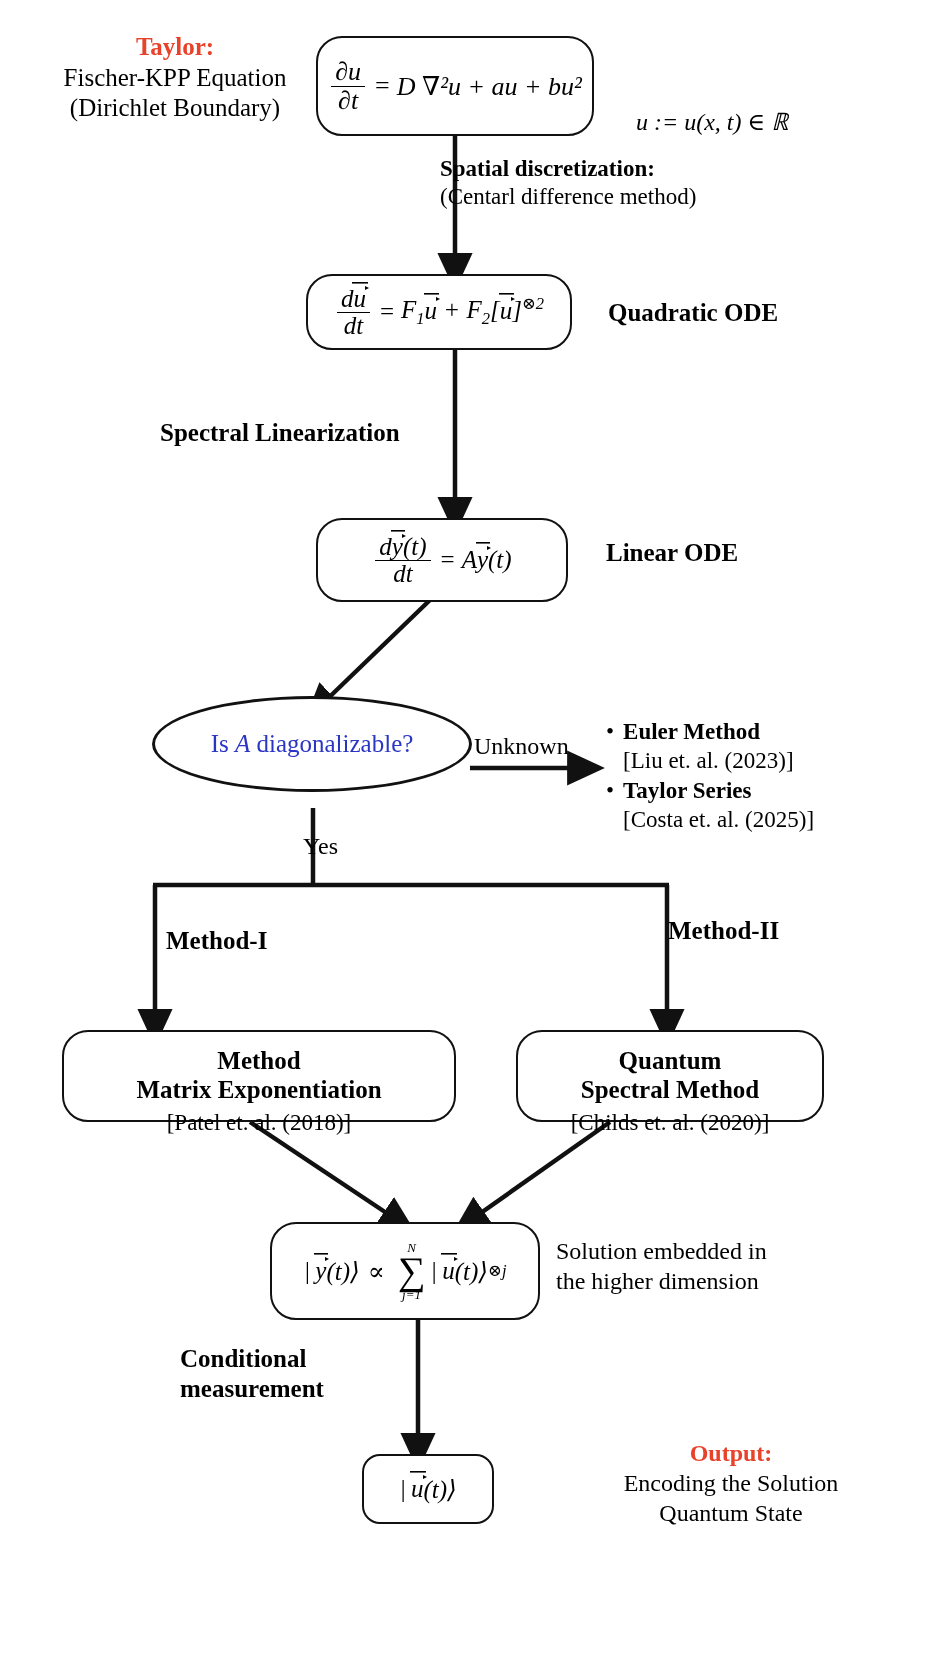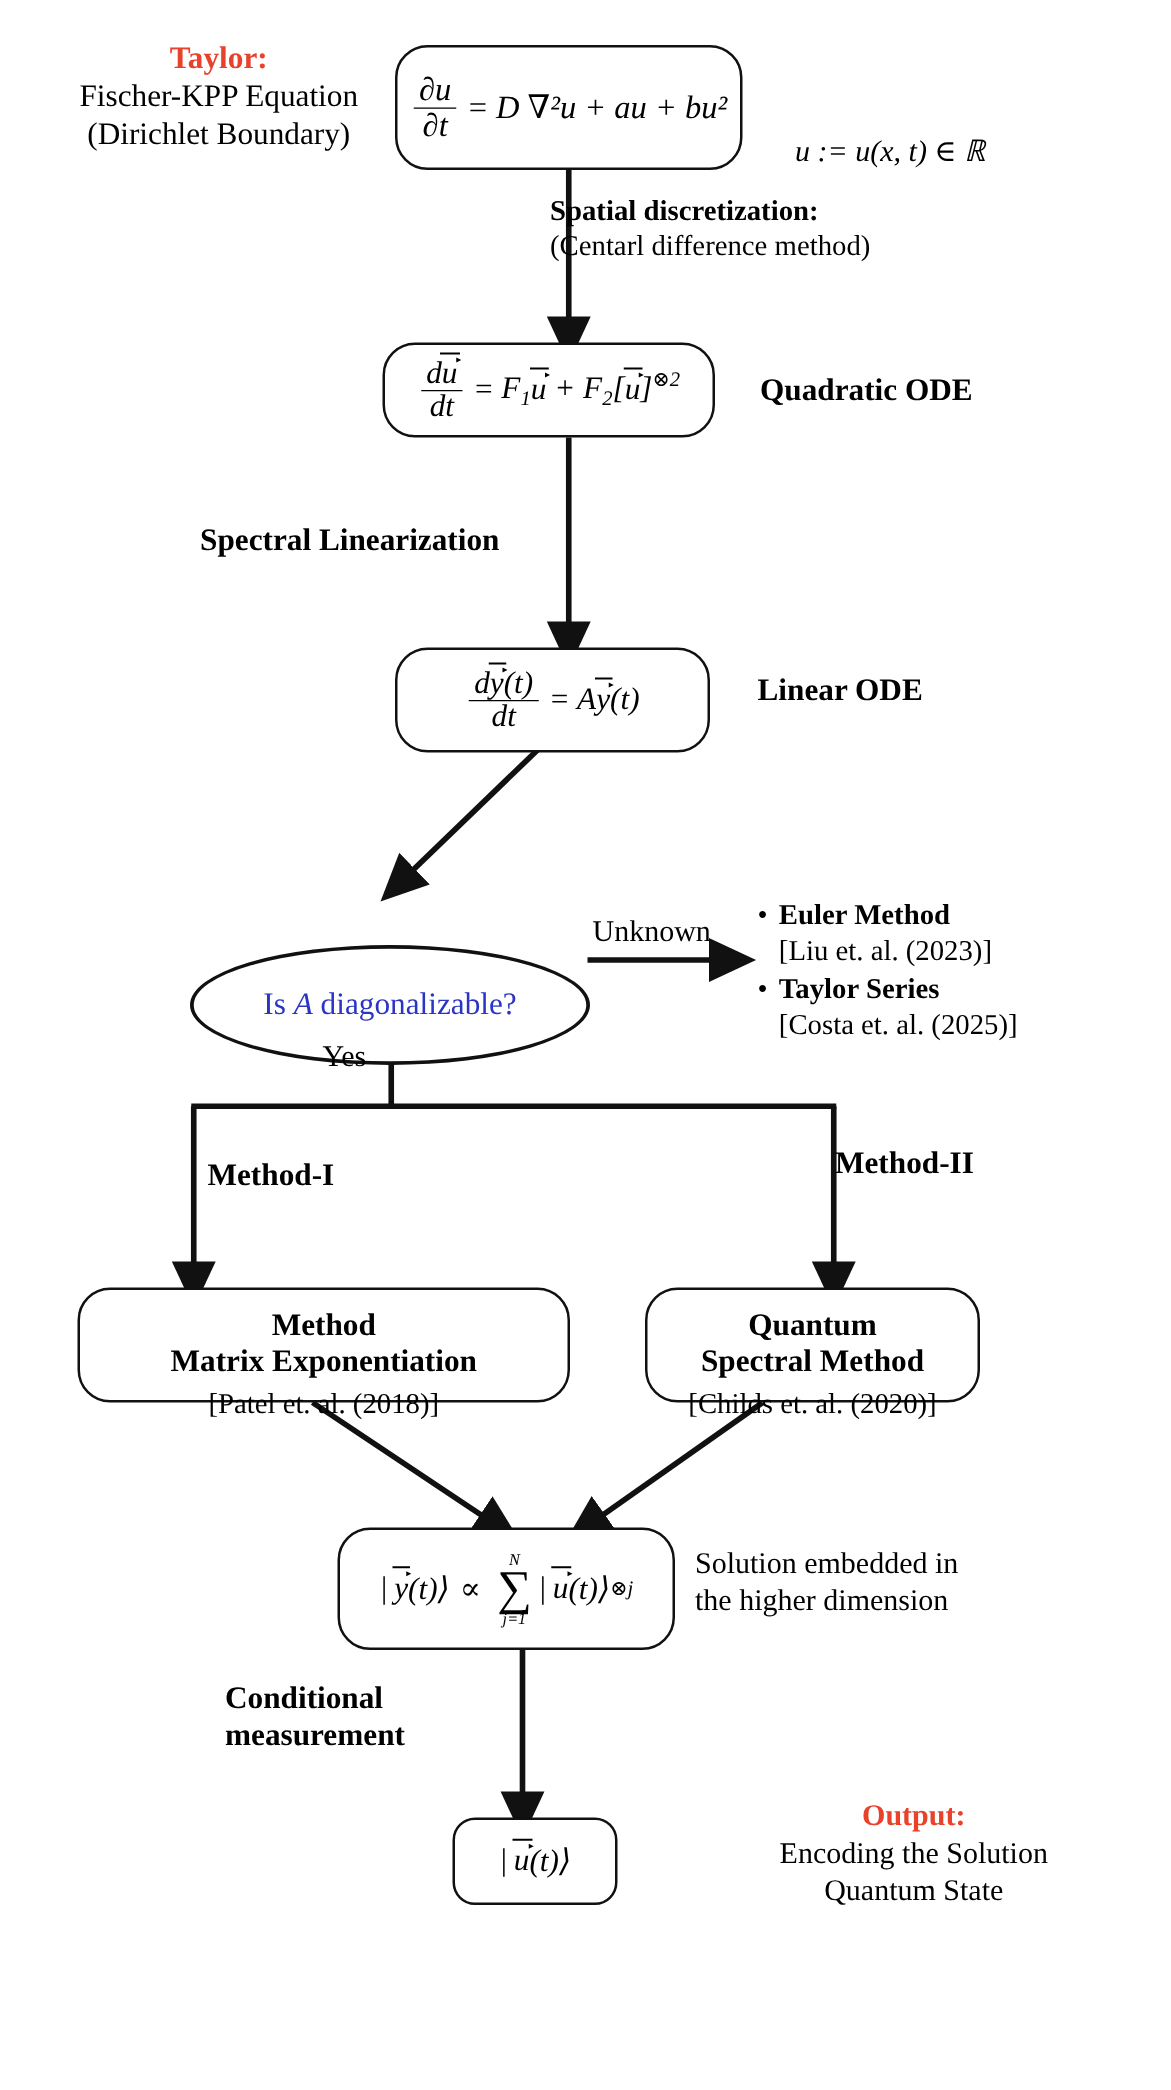--- a/index.html
+++ b/index.html
@@ -130,29 +130,29 @@
       <span class="frac">
         <span class="num mathi">d<span class="vec">y</span>(t)</span>
         <span class="den mathi">dt</span>
       </span>
       <span style="margin:0 7px;">=</span>
       <span class="mathi">A<span class="vec">y</span>(t)</span>
     </div>
   </div>
   <div class="lbl bold" style="left:606px;top:538px;width:250px;font-size:25px;text-align:left;">Linear ODE</div>
 
-  <div class="node ellipse" style="left:152px;top:756px;width:320px;height:96px;">
+  <div class="node ellipse" style="left:152px;top:696px;width:320px;height:96px;">
     <div class="blue" style="font-size:25px;white-space:nowrap;">
       <span>Is </span><span class="mathi">A</span><span> diagonalizable?</span>
     </div>
   </div>
 
   <div class="lbl" style="left:474px;top:732px;width:120px;font-size:24px;text-align:left;">Unknown</div>
 
-  <div class="lbl" style="left:258px;top:832px;width:80px;font-size:24px;text-align:left;">Yes</div>
+  <div class="lbl" style="left:258px;top:832px;width:80px;font-size:24px;text-align:right;">Yes</div>
 
   <div class="abs" style="left:606px;top:718px;width:320px;font-size:23px;line-height:1.24;">
     <div style="display:flex;gap:9px;">
       <span>•</span>
       <span>
         <span class="bold">Euler Method</span><br>
         <span>[Liu et. al. (2023)]</span>
       </span>
     </div>
     <div style="display:flex;gap:9px;margin-top:2px;">
@@ -168,21 +168,21 @@
   <div class="lbl bold" style="left:668px;top:916px;width:200px;font-size:25px;text-align:left;">Method-II</div>
 
   <div class="node rbox" style="left:62px;top:1030px;width:394px;height:92px;justify-content:flex-start;padding-top:14px;">
     <div class="bold" style="font-size:25px;line-height:1.16;">
       <div>Method</div>
       <div>Matrix Exponentiation</div>
     </div>
     <div style="font-size:23px;margin-top:6px;">[Patel et. al. (2018)]</div>
   </div>
 
-  <div class="node rbox" style="left:516px;top:1030px;width:268px;height:92px;justify-content:flex-start;padding-top:14px;">
+  <div class="node rbox" style="left:516px;top:1030px;width:308px;height:92px;justify-content:flex-start;padding-top:14px;">
     <div class="bold" style="font-size:25px;line-height:1.16;">
       <div>Quantum</div>
       <div>Spectral Method</div>
     </div>
     <div style="font-size:23px;margin-top:6px;">[Childs et. al. (2020)]</div>
   </div>
 
   <div class="node rbox" style="left:270px;top:1222px;width:270px;height:98px;">
     <div class="eqrow" style="font-size:25px;">
       <span class="mathi ket">| <span class="vec">y</span>(t)⟩</span>

